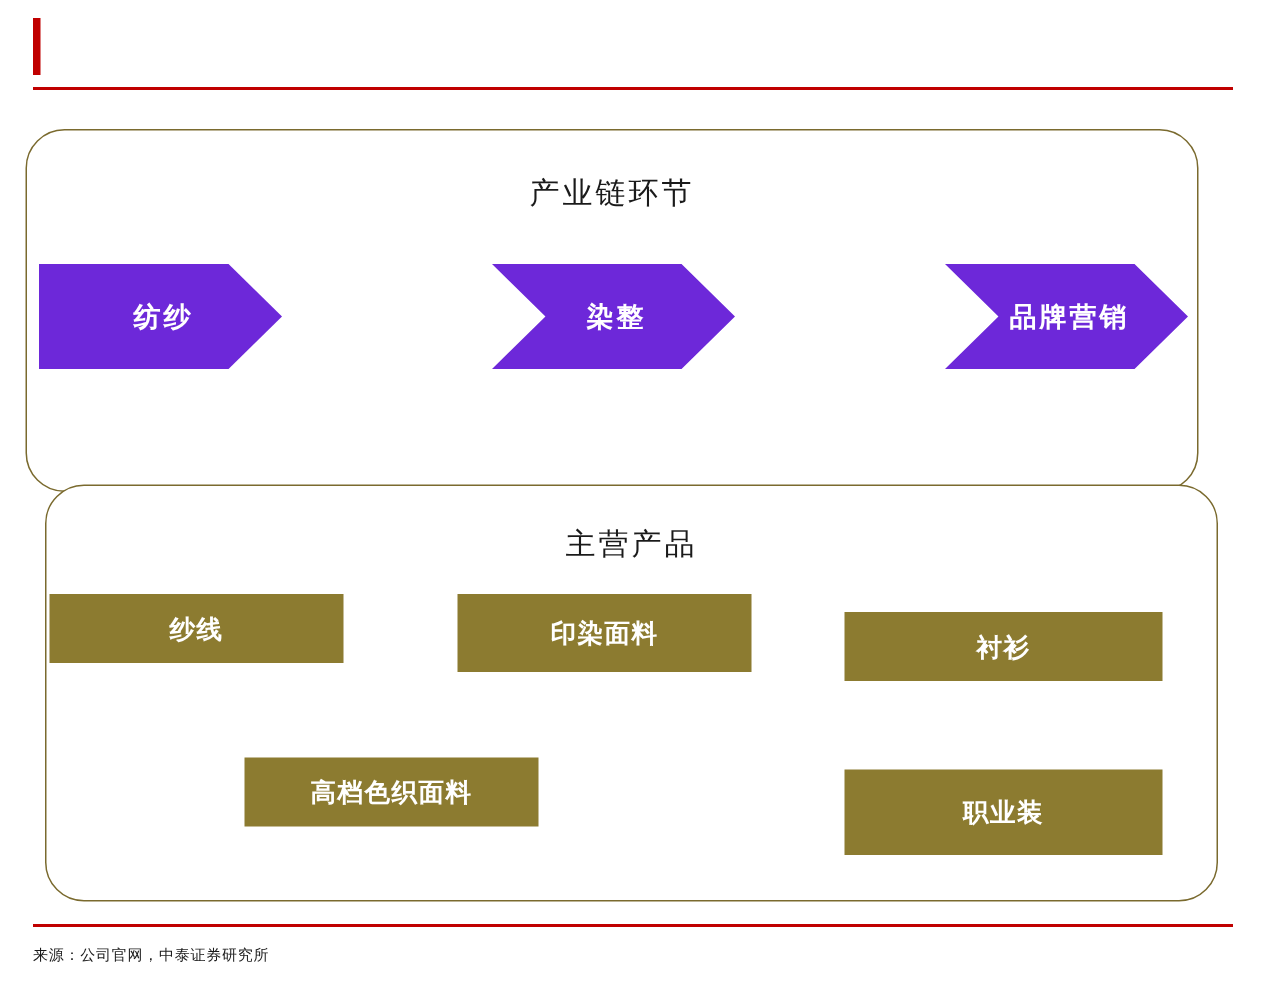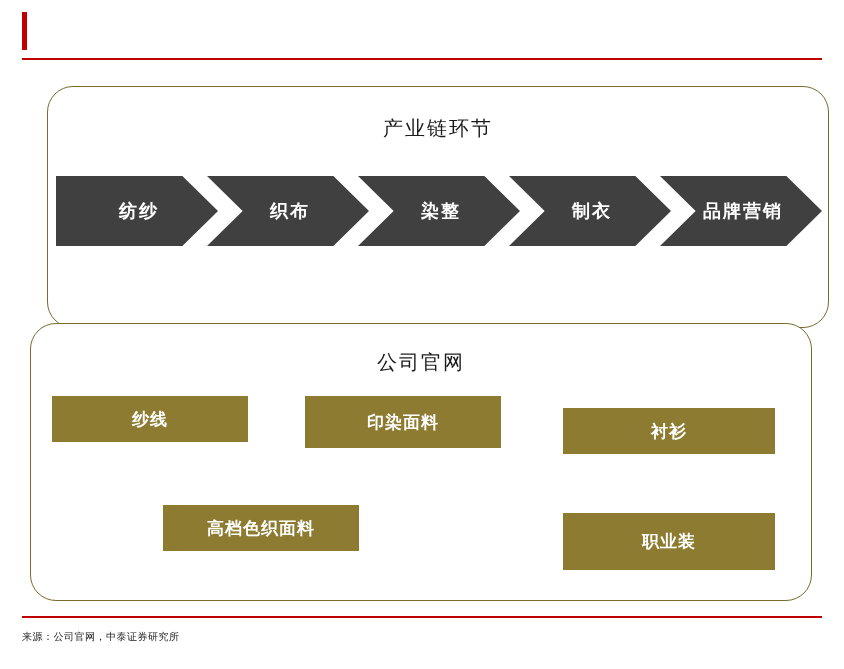--- a/index.html
+++ b/index.html
@@ -55,21 +55,21 @@
 
   
   .panel {
     position: absolute;
     border: 1.6px solid #7a6a2e;
     border-radius: 26px;
     background: #ffffff;
     box-sizing: border-box;
   }
   .panel-chain {
-    left: 47px;
+    left: 17px;
     top: 86px;
     width: 782px;
     height: 242px;
   }
   .panel-products {
     left: 30px;
     top: 323px;
     width: 782px;
     height: 278px;
   }
@@ -91,21 +91,21 @@
     left: 8px;
     top: 89px;
     width: 766px;
     height: 70px;
   }
   .chev {
     position: absolute;
     top: 0;
     width: 162px;
     height: 70px;
-    background: #404040;
+    background: #6d28d9;
     -webkit-clip-path: polygon(0 0, 78% 0, 100% 50%, 78% 100%, 0 100%, 22% 50%);
     clip-path: polygon(0 0, 78% 0, 100% 50%, 78% 100%, 0 100%, 22% 50%);
     display: flex;
     align-items: center;
     justify-content: center;
   }
   .chev.first {
     -webkit-clip-path: polygon(0 0, 78% 0, 100% 50%, 78% 100%, 0 100%, 0 100%);
     clip-path: polygon(0 0, 78% 0, 100% 50%, 78% 100%, 0 100%, 0 100%);
   }
@@ -133,21 +133,21 @@
     justify-content: center;
   }
   .prod-label {
     font-family: "DejaVu Sans", sans-serif;
     font-size: 17px;
     font-weight: bold;
     color: #ffffff;
     letter-spacing: 1px;
     white-space: nowrap;
   }
-  .prod-0 { left: 52px;  top: 396px; width: 196px; height: 46px; }
+  .prod-0 { left: 33px;  top: 396px; width: 196px; height: 46px; }
   .prod-1 { left: 305px; top: 396px; width: 196px; height: 52px; }
   .prod-2 { left: 563px; top: 408px; width: 212px; height: 46px; }
   .prod-3 { left: 163px; top: 505px; width: 196px; height: 46px; }
   .prod-4 { left: 563px; top: 513px; width: 212px; height: 57px; }
 
   
   .footer-rule {
     position: absolute;
     left: 22px;
     top: 616px;
@@ -173,37 +173,31 @@
   <div class="title-accent"></div>
 </div>
 <div class="title-rule"></div>
 
 <div class="panel panel-chain">
   <div class="panel-heading">产业链环节</div>
   <div class="chevrons">
     <div class="chev chev-0 first">
       <span class="chev-label">纺纱</span>
     </div>
-    <div class="chev chev-1">
-      <span class="chev-label">织布</span>
-    </div>
     <div class="chev chev-2">
       <span class="chev-label">染整</span>
-    </div>
-    <div class="chev chev-3">
-      <span class="chev-label">制衣</span>
     </div>
     <div class="chev chev-4">
       <span class="chev-label">品牌营销</span>
     </div>
   </div>
 </div>
 
 <div class="panel panel-products">
-  <div class="panel-heading">公司官网</div>
+  <div class="panel-heading">主营产品</div>
 </div>
 
 <div class="prod prod-0">
   <span class="prod-label">纱线</span>
 </div>
 <div class="prod prod-1">
   <span class="prod-label">印染面料</span>
 </div>
 <div class="prod prod-2">
   <span class="prod-label">衬衫</span>

